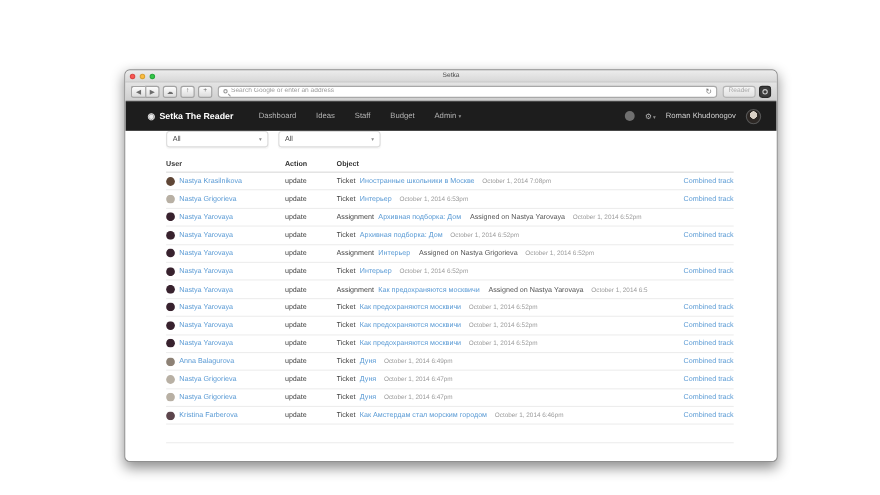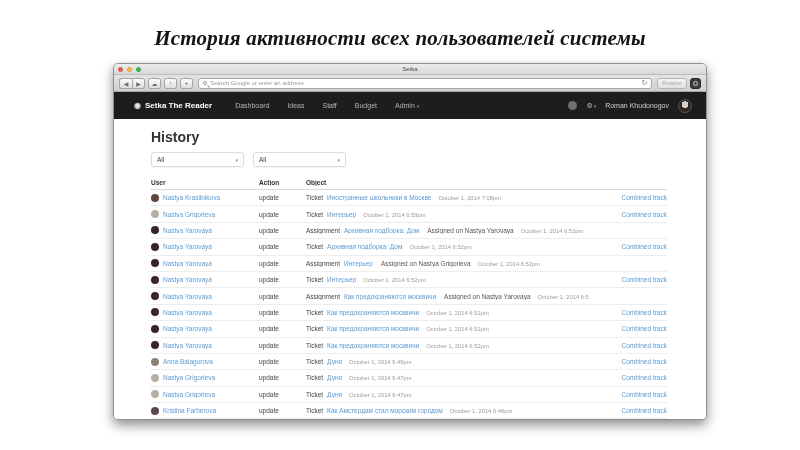--- a/index.html
+++ b/index.html
@@ -82,21 +82,20 @@
     background:#6b4a3f; }
   a.lnk { color:#5b9bd5; text-decoration:none; white-space:nowrap; }
   .otype { color:#444; }
   .ometa { color:#555; margin-left:4px; }
   .odate { color:#9b9b9b; font-size:5.8px; margin-left:3px; }
 </style>
 </head>
 <body>
 
 <div class="slide">
-  <div class="slide-title">История активности всех пользователей системы</div>
 
   <div class="window">
 
     <div class="titlebar">
       <span class="tl red"></span>
       <span class="tl yellow"></span>
       <span class="tl green"></span>
       <span class="wtitle">Setka</span>
     </div>
 
@@ -135,21 +134,20 @@
         <span class="badge-circle"></span>
         <span class="gear">
           <span>⚙</span><span class="caret">▾</span>
         </span>
         <span class="uname">Roman Khudonogov</span>
         <span class="uavatar"></span>
       </span>
     </div>
 
     <div class="page">
-      <div class="h1">History</div>
 
       <div class="filters">
         <span class="select">
           <span>All</span>
           <span class="caret">▾</span>
         </span>
         <span class="select">
           <span>All</span>
           <span class="caret">▾</span>
         </span>

